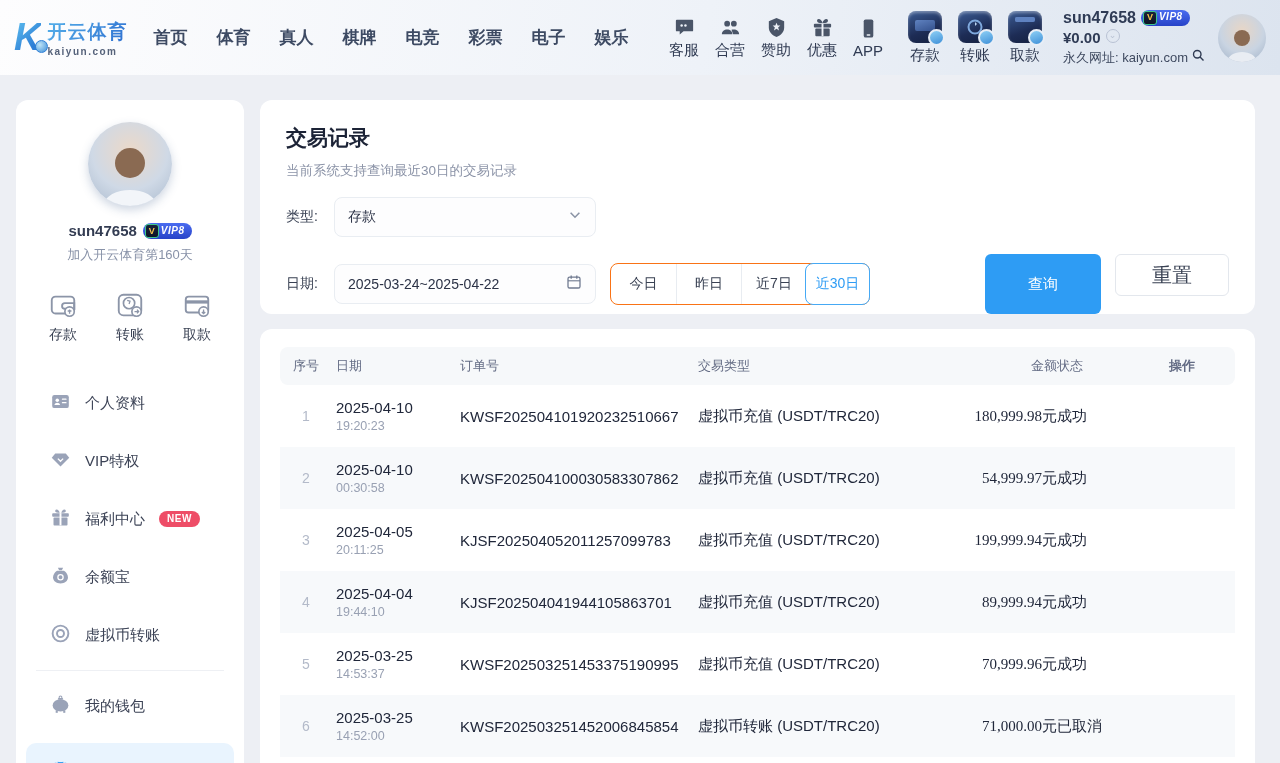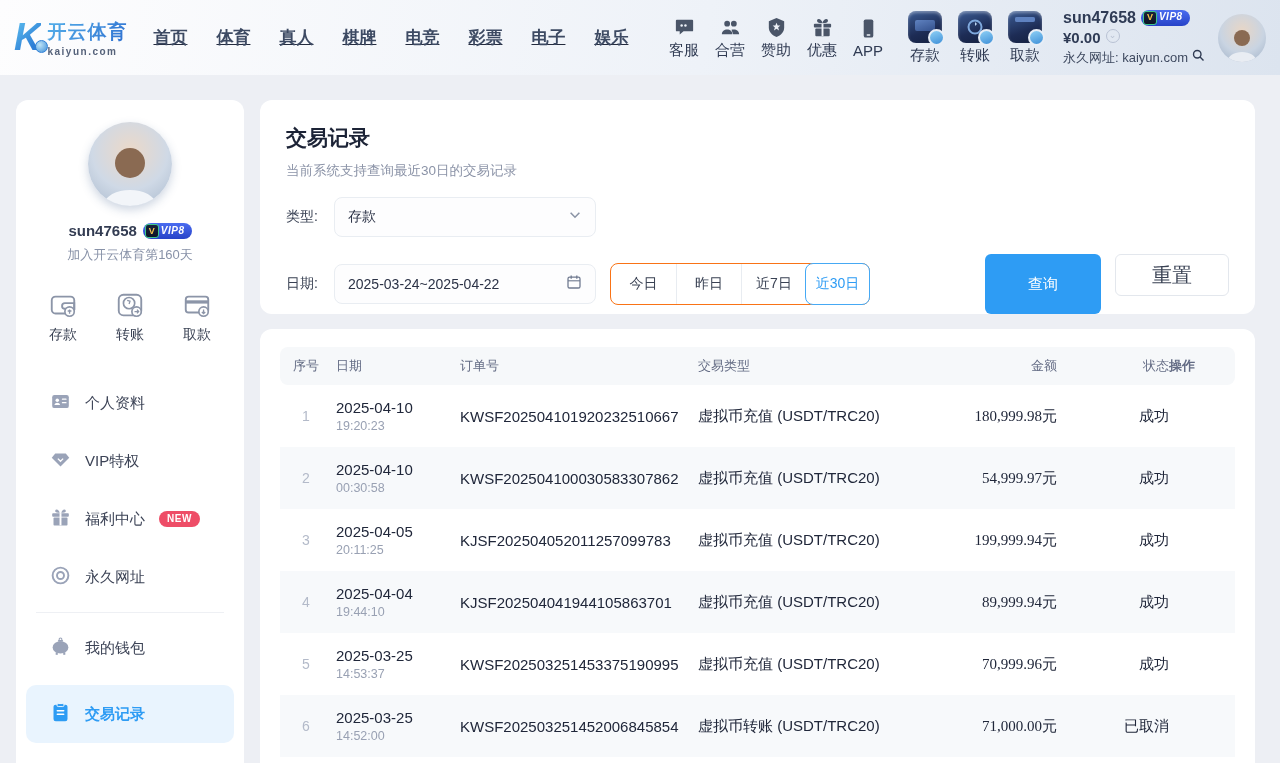--- a/index.html
+++ b/index.html
@@ -13,21 +13,21 @@
   .logo { display:flex; align-items:center; gap:6px; cursor:pointer; }
   .logo-k { font-size:38px; font-weight:bold; font-style:italic;
             background:linear-gradient(135deg,#62c6f2,#2f7fd6 70%);
             -webkit-background-clip:text; background-clip:text; color:transparent; position:relative; }
   .logo-ball { position:absolute; right:-7px; bottom:6px; width:13px; height:13px; border-radius:50%;
                background:radial-gradient(circle at 35% 35%,#bfe4f7,#3f8fd8); border:1px solid #2f7fd6; }
   .logo-txt .cn { font-size:19px; font-weight:bold; letter-spacing:1px;
                   background:linear-gradient(135deg,#55b1ea,#2f6fd0);
                   -webkit-background-clip:text; background-clip:text; color:transparent; }
   .logo-txt .en { font-size:10px; font-weight:bold; letter-spacing:1.5px; color:#55627a; margin-top:1px; }
-  .mainnav { display:flex; gap:29px; margin-left:26px;text-decoration:underline; }
+  .mainnav { display:flex; gap:29px; margin-left:26px; }
   .mainnav span { font-size:17px; font-weight:600; color:#3d4a63; cursor:pointer; white-space:nowrap; }
   .top-right { margin-left:auto; display:flex; align-items:center; }
   .ticon { width:46px; text-align:center; cursor:pointer; }
   .ticon svg { display:block; margin:0 auto; }
   .ticon .lbl { font-size:15px; color:#2f3a52; margin-top:2px; }
   .wicon { width:48px; text-align:center; cursor:pointer; margin-left:2px; }
   .wicon .cube { width:34px; height:32px; margin:0 auto; border-radius:8px; position:relative;
                  background:linear-gradient(160deg,#3c5c94 0%,#1d2c55 60%,#141f3e 100%);
                  box-shadow:inset 0 2px 3px rgba(255,255,255,.35); }
   .wicon .cube::after { content:""; position:absolute; right:-3px; bottom:-3px; width:13px; height:13px;
@@ -102,21 +102,21 @@
                 background:#fff; border-radius:12px; padding:18px 20px; }
   .thead { display:flex; align-items:center; height:38px; background:#f6f8fa; border-radius:8px;
            font-size:13px; color:#646c85; }
   .trow { display:flex; align-items:center; height:62px; font-size:15px; color:#20273a; }
   .trow:nth-child(even) { background:#f7f9fb; }
   .c-seq { width:52px; text-align:center; flex:none; }
   .c-date { width:128px; flex:none; padding-left:4px; }
   .c-order { width:238px; flex:none; }
   .c-type { flex:1; }
   .c-amt { width:158px; flex:none; text-align:right; }
-  .c-status { width:112px; flex:none; text-align:right; }
+  .c-status { width:112px; flex:none; text-align:left; }
   .c-act { width:66px; flex:none; padding-right:4px;font-weight:bold; }
   .trow .c-seq { color:#b3bac9; font-size:14px; }
   .td-date { font-size:15px; color:#20273a; }
   .td-time { font-size:12.5px; color:#99a1b3; margin-top:3px; }
   .c-amt.v, .c-status.v { font-weight:400;font-family:Liberation Serif, serif; }
 </style>
 </head>
 <body>
 
 <div class="topbar">
@@ -301,24 +301,32 @@
             <rect x="2.5" y="7" width="19" height="4" rx="1" fill="#9aa3b8"></rect>
             <rect x="4" y="12" width="16" height="9" rx="1" fill="#9aa3b8"></rect>
             <rect x="10.9" y="7" width="2.2" height="14" fill="#fff"></rect>
             <path d="M7.5 2.8c1.8 0 3 1.5 3.6 3.7-2 .3-3.8.1-4.7-.8a1.7 1.7 0 011.1-2.9zm9 0c-1.8 0-3 1.5-3.6 3.7 2 .3 3.8.1 4.7-.8a1.7 1.7 0 00-1.1-2.9z" fill="#9aa3b8"></path>
           </svg></span>
       <span class="lbl">福利中心</span>
       <span class="new-badge">NEW</span>
     </div>
     <div class="smi">
       <span><svg width="21" height="21" viewBox="0 0 24 24">
+            <path d="M9 3h6l-1.5 3h-3z" fill="#9aa3b8"></path>
+            <path d="M8 6.5h8c2.8 1.8 4.5 4.5 4.5 7.5 0 4.5-3.8 7-8.5 7s-8.5-2.5-8.5-7c0-3 1.7-5.7 4.5-7.5z" fill="#9aa3b8"></path>
+            <circle cx="12" cy="14" r="3" fill="none" stroke="#fff" stroke-width="1.5"></circle>
+          </svg></span>
+      <span class="lbl">余额宝</span>
+    </div>
+    <div class="smi">
+      <span><svg width="21" height="21" viewBox="0 0 24 24">
             <circle cx="12" cy="12" r="9" fill="none" stroke="#9aa3b8" stroke-width="2.2"></circle>
             <circle cx="12" cy="12" r="4" fill="none" stroke="#9aa3b8" stroke-width="2.2"></circle>
           </svg></span>
-      <span class="lbl">永久网址</span>
+      <span class="lbl">虚拟币转账</span>
     </div>
     <div class="side-div"></div>
     <div class="smi">
       <span><svg width="21" height="21" viewBox="0 0 24 24">
             <ellipse cx="12" cy="13" rx="9" ry="7" fill="#9aa3b8"></ellipse>
             <rect x="9" y="4.5" width="6" height="2" rx="1" fill="#9aa3b8"></rect>
             <circle cx="12" cy="3.8" r="1.6" fill="none" stroke="#9aa3b8" stroke-width="1.2"></circle>
             <rect x="6.5" y="18.5" width="2.4" height="3" fill="#9aa3b8"></rect>
             <rect x="15.1" y="18.5" width="2.4" height="3" fill="#9aa3b8"></rect>
           </svg></span>

